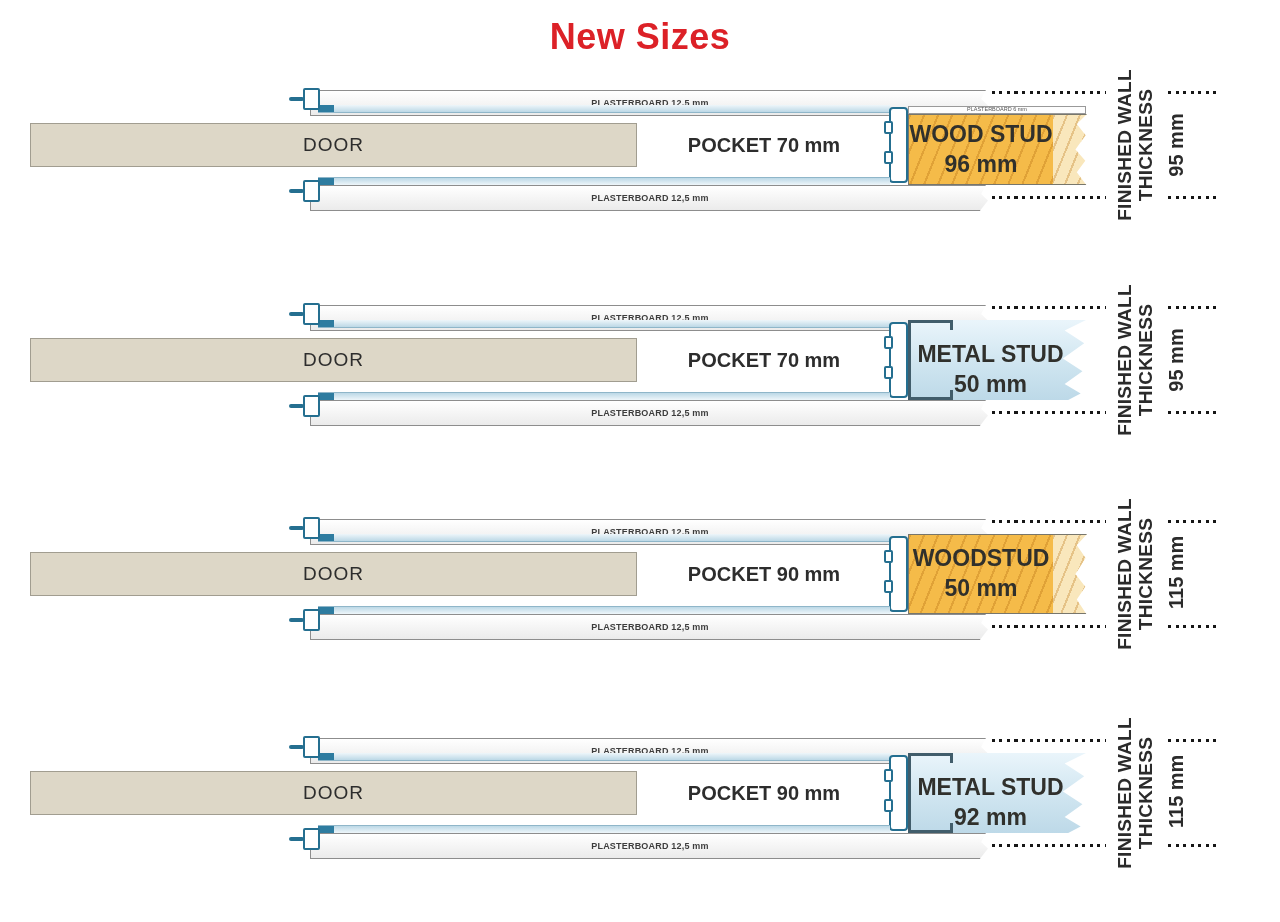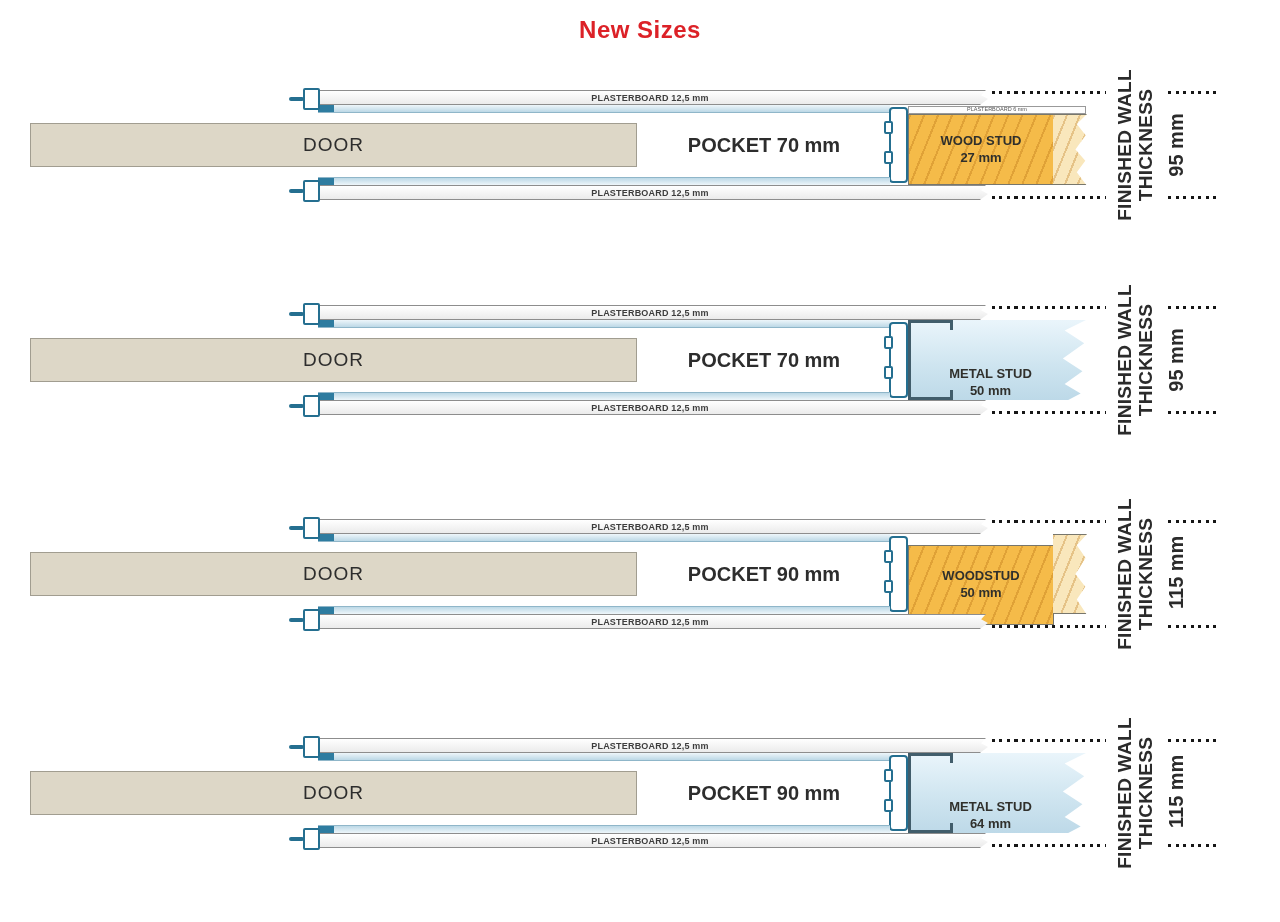--- a/index.html
+++ b/index.html
@@ -1,33 +1,33 @@
 <!DOCTYPE html>
 <html><head>
 <meta charset="utf-8">
 <style>
   html,body{margin:0;padding:0;background:#ffffff;}
   .stage{position:relative;width:1280px;height:922px;background:#fff;overflow:hidden;
          font-family:"Liberation Sans",sans-serif;}
   .title{position:absolute;top:16px;left:0;width:100%;text-align:center;
-         font-size:24px;font-weight:bold;color:#dc2127;letter-spacing:.5px;}
+         font-size:36px;font-weight:bold;color:#dc2127;letter-spacing:.5px;}
 
   .diag{position:absolute;left:0;width:1280px;height:110px;}
   .pos1{top:90px}.pos2{top:305px}.pos3{top:519px}.pos4{top:738px}
 
   
   .dots{position:absolute;height:3px;
         background:repeating-linear-gradient(90deg,#161616 0 3px,transparent 3px 7.5px);}
   .dtl{left:992px;top:1px;width:114px}
   .dtr{left:1168px;top:1px;width:50px}
   .dbl{left:992px;top:106px;width:114px}
   .dbr{left:1168px;top:106px;width:50px}
 
   
-  .pb{position:absolute;left:310px;width:680px;height:15px;box-sizing:border-box;
+  .pb{position:absolute;left:310px;width:680px;height:26px;box-sizing:border-box;
       background:linear-gradient(#ffffff,#ebebeb);border:1px solid #8d8d8d;
       display:flex;align-items:center;justify-content:center;
       clip-path:polygon(0 0,99.4% 0,98.7% 35%,99.7% 60%,98.5% 100%,0 100%);}
   .pbt{top:0}.pbb{top:95px}
   .pblbl{font-size:9px;font-weight:bold;color:#3d3d3d;letter-spacing:.2px;white-space:nowrap;}
 
   
   .liner{position:absolute;left:318px;width:572px;height:8px;box-sizing:border-box;}
   .lt{top:15px;background:linear-gradient(#eef6fa,#bcd8e6);border-bottom:1px solid #8fb6c9;
       box-shadow:inset 16px 0 0 #2e7ca0;}
@@ -60,26 +60,26 @@
 
   
   .packer{position:absolute;left:908px;top:16px;width:178px;height:8px;box-sizing:border-box;
         background:#fdfdfd;border:1px solid #999;
         display:flex;align-items:center;justify-content:center;overflow:hidden;}
   .packerlbl{font-size:5.5px;color:#555;white-space:nowrap;line-height:1;}
 
   
   .stud{position:absolute;left:908px;box-sizing:border-box;
         display:flex;flex-direction:column;align-items:center;justify-content:center;}
-  .studlbl{font-size:13px;font-weight:bold;color:#30302c;line-height:1.3;white-space:nowrap;}
+  .studlbl{font-size:23px;font-weight:bold;color:#30302c;line-height:1.3;white-space:nowrap;}
 
   .wood .stud{width:146px;border:1.5px solid #77766c;
         background:repeating-linear-gradient(112deg,rgba(198,130,32,.45) 0 2px,transparent 2px 13px),#f5bb49;}
   .short .stud{top:24px;height:71px}
-  .full  .stud{top:26px;height:80px}
+  .full  .stud{top:15px;height:80px}
   .studcont{position:absolute;left:1053px;width:34px;box-sizing:border-box;
         background:repeating-linear-gradient(112deg,rgba(205,150,70,.45) 0 2px,transparent 2px 12px),#f9e7bc;
         border-top:1.5px solid #77766c;border-bottom:1.5px solid #77766c;
         clip-path:polygon(0 0,100% 0,70% 14%,96% 30%,66% 50%,95% 66%,70% 82%,98% 100%,0 100%);}
   .short .studcont{top:24px;height:71px}
   .full  .studcont{top:15px;height:80px}
 
   .metal .stud{top:15px;width:178px;height:80px;padding-right:16px;
         background:linear-gradient(#eaf5fb 0%,#cfe5f0 55%,#bdd9e8 100%);
         border-left:3px solid #415d6b;
@@ -119,21 +119,21 @@
     <div class="pocketlbl">POCKET 70 mm</div>
     <div class="jamb">
       <div class="bump b1"></div>
       <div class="bump b2"></div>
     </div>
     <div class="packer">
       <span class="packerlbl">PLASTERBOARD 6 mm</span>
     </div>
     <div class="stud">
       <span class="studlbl">WOOD STUD</span>
-      <span class="studlbl">27 mm</span>
+      <span class="studlbl">96 mm</span>
     </div>
     <div class="studcont"></div>
     <div class="liner lb"></div>
     <div class="pb pbb">
       <span class="pblbl">PLASTERBOARD 12,5 mm</span>
     </div>
     <div class="clip cb"></div>
     <div class="tick tb"></div>
     <div class="vtext wall">
       <span>FINISHED WALL</span>
@@ -231,21 +231,21 @@
     <div class="door">
       <span class="doorlbl">DOOR</span>
     </div>
     <div class="pocketlbl">POCKET 90 mm</div>
     <div class="jamb">
       <div class="bump b1"></div>
       <div class="bump b2"></div>
     </div>
     <div class="stud">
       <span class="studlbl">METAL STUD</span>
-      <span class="studlbl">64 mm</span>
+      <span class="studlbl">92 mm</span>
     </div>
     <div class="corner cnt"></div>
     <div class="corner cnb"></div>
     <div class="liner lb"></div>
     <div class="pb pbb">
       <span class="pblbl">PLASTERBOARD 12,5 mm</span>
     </div>
     <div class="clip cb"></div>
     <div class="tick tb"></div>
     <div class="vtext wall">

